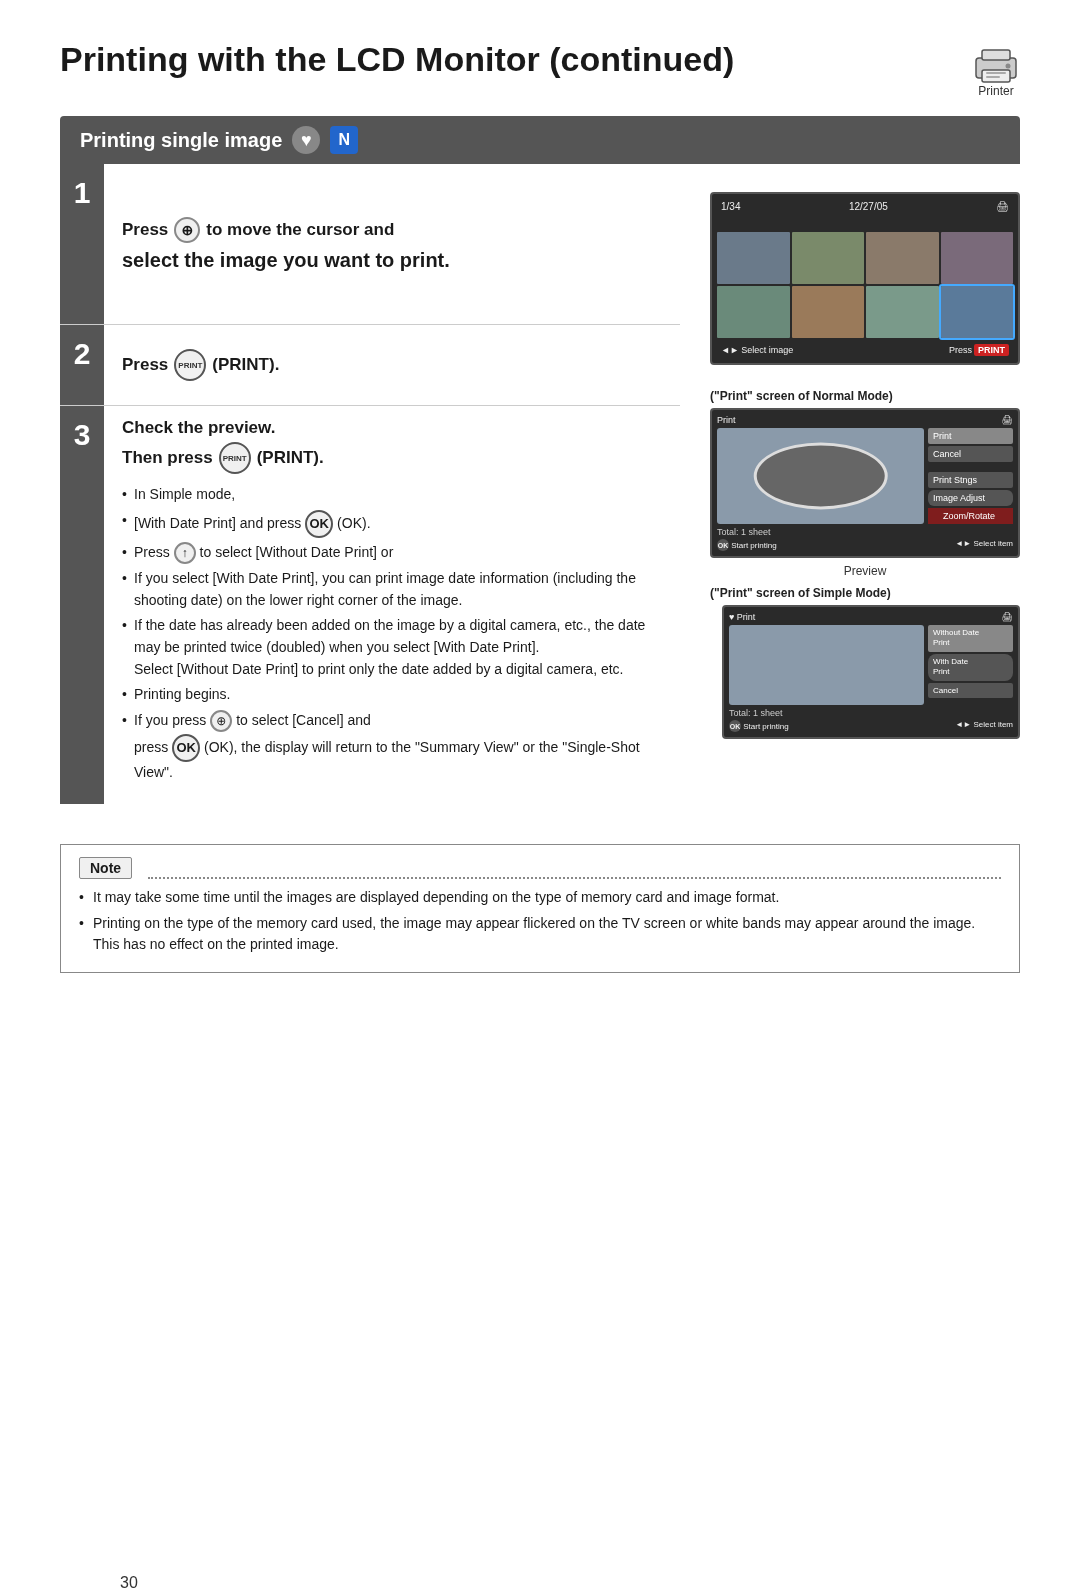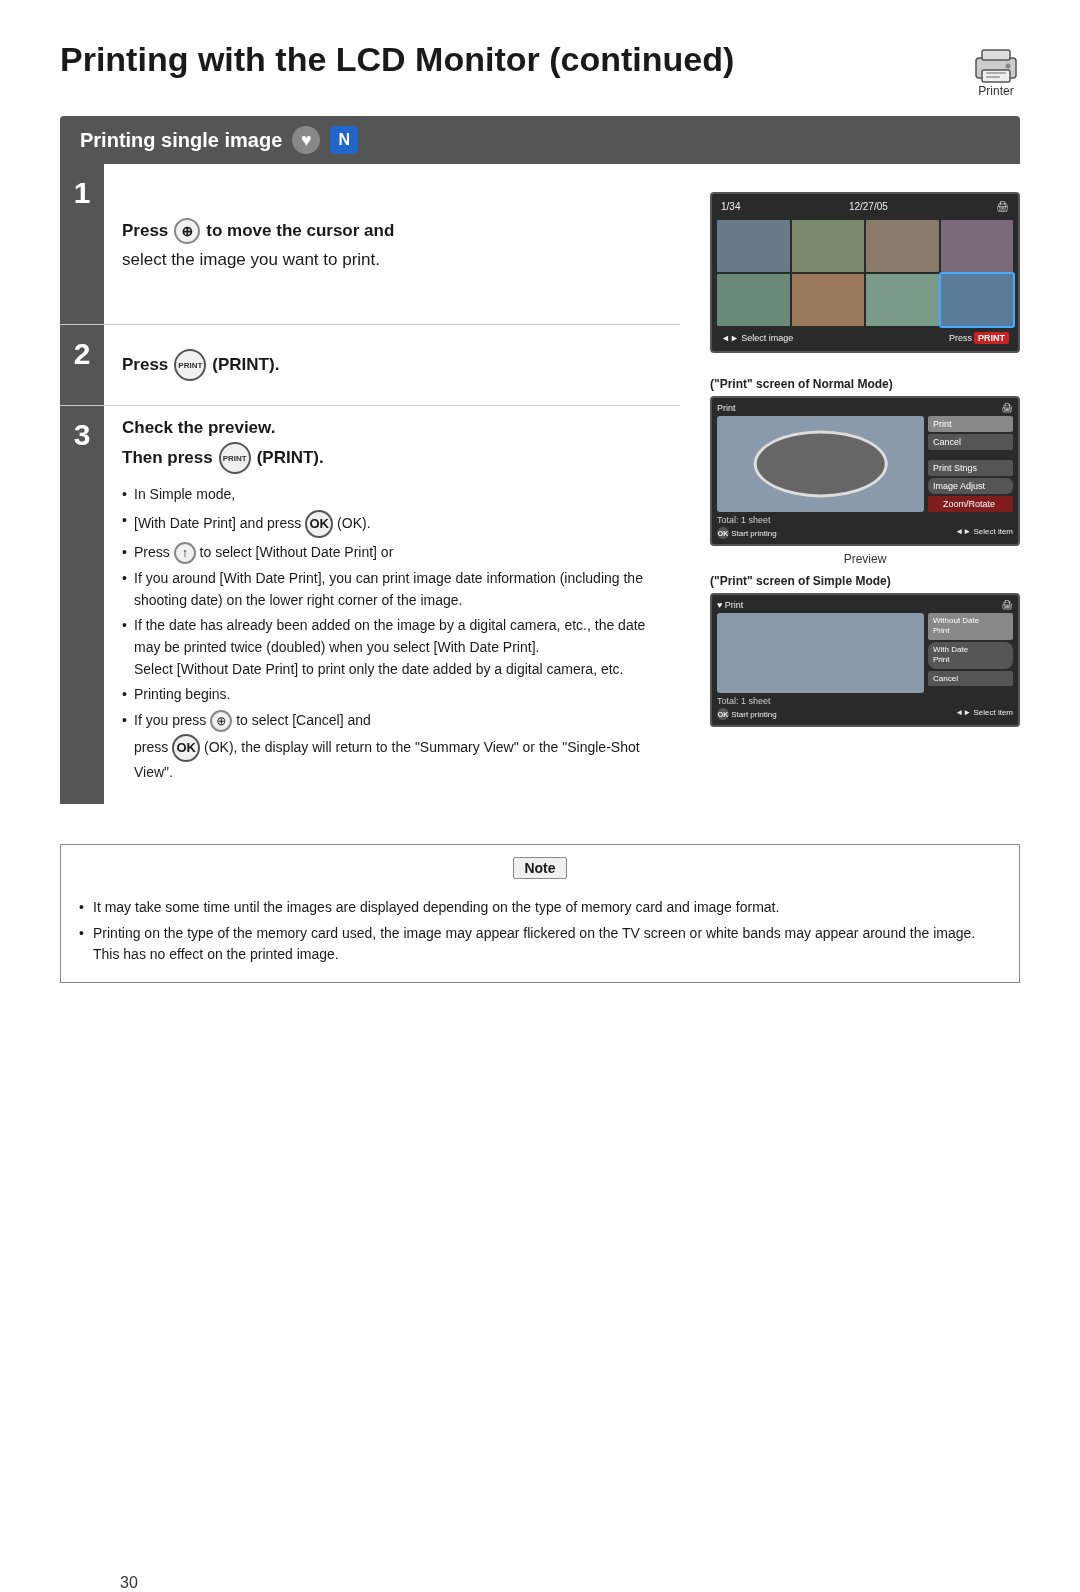--- a/index.html
+++ b/index.html
@@ -131,21 +131,21 @@
       border-radius: 4px;
       padding: 5px;
       margin-bottom: 10px;
     }
     .screen-top-bar {
       display: flex;
       justify-content: space-between;
       align-items: center;
       font-size: 10px;
       color: #eee;
-      padding: 2px 4px 8px 4px;
+      padding: 2px 4px 20px 4px;
     }
     .screen-images-grid {
       display: grid;
       grid-template-columns: repeat(4, 1fr);
       gap: 2px;
       margin-bottom: 4px;
     }
     .screen-thumb {
       background: #888;
       height: 52px;
@@ -188,24 +188,23 @@
       margin-top: 2px;
     }
     
     .note-section {
       margin-top: 40px;
       border: 1.5px solid #888;
       padding: 12px 18px;
     }
     .note-header {
       display: flex;
-      align-items: center;
-      gap: 8px;
+      align-items: flex-end;
+      gap: 16px;
       margin-bottom: 8px;
-      flex-direction: column;
     }
     .note-badge {
       background: #f0f0f0;
       border: 1.5px solid #888;
       padding: 2px 10px;
       font-size: 14px;
       font-weight: bold;
       border-radius: 2px;
     }
     .note-dots {
@@ -305,21 +304,21 @@
           <span class="step-num">1</span>
         </div>
         <div class="step-body" style="border-bottom:none; display:flex; align-items:center;">
           <div>
             <div class="inline-row" style="font-size:17px; font-weight:bold; margin-bottom:6px;">
               <span>Press</span>
 
               <span class="btn-arrow" style="font-size:14px;">⊕</span>
               <span>to move the cursor and</span>
             </div>
-            <div style="font-size:17px; font-weight:normal;">
+            <div style="font-size:20px; font-weight:bold;">
               <span>select the image you want to print.</span>
             </div>
           </div>
         </div>
       </div>
 
       <div class="step-row" style="border-bottom:1px solid #ccc; min-height:80px;">
         <div class="step-bar" style="min-height:80px;">
           <span class="step-num">2</span>
         </div>
@@ -356,21 +355,21 @@
             </li>
             <li style="list-style:none; padding-left:0;">
               <span style="padding-left:12px; display:block;">[With Date Print] and press <span class="btn-ok" style="display:inline-flex;">OK</span> (OK).</span>
             </li>
             <li>
               <span>Press </span>
               <span class="btn-arrow" style="font-size:12px; width:22px; height:22px;">↑</span>
               <span> to select [Without Date Print] or</span>
             </li>
             <li>
-              <span>If you around [With Date Print], you can print image date information (including the shooting date) on the lower right corner of the image.</span>
+              <span>If you select [With Date Print], you can print image date information (including the shooting date) on the lower right corner of the image.</span>
             </li>
             <li>
               <span>If the date has already been added on the image by a digital camera, etc., the date may be printed twice (doubled) when you select [With Date Print].</span><br>
               <span>Select [Without Date Print] to print only the date added by a digital camera, etc.</span>
             </li>
             <li>Printing begins.</li>
             <li>
               <span>If you press </span>
               <span class="btn-arrow" style="font-size:12px; width:22px; height:22px; display:inline-flex;">⊕</span>
               <span> to select [Cancel] and</span><br>
@@ -438,21 +437,21 @@
             </span>
             <span>◄► Select item</span>
           </div>
         </div>
       </div>
 
       <div class="preview-label" style="margin-bottom:8px;">Preview</div>
 
       <div>
         <div style="font-size:12px; font-weight:bold; margin-bottom:5px; color:#222;">("Print" screen of Simple Mode)</div>
-        <div style="background:#2a2a2a; border:2px solid #555; border-radius:4px; padding:5px;">
+        <div style="background:#2a2a2a; border:2px solid #555; border-radius:4px; padding:5px;margin-left:12px;">
           <div style="display:flex; justify-content:space-between; align-items:center; font-size:9px; color:#eee; margin-bottom:3px;">
             <span>♥ Print</span>
             <span>🖨</span>
           </div>
           <div style="display:flex; gap:4px;">
             <div style="flex:1; background:#8a9aaa; border-radius:3px; min-height:80px;"></div>
             <div style="width:85px; display:flex; flex-direction:column; gap:2px;">
               <div style="background:#888; color:#fff; font-size:8px; padding:3px 5px; border-radius:2px; line-height:1.3;">Without Date<br>Print</div>
               <div style="background:#555; color:#fff; font-size:8px; padding:3px 5px; border-radius:8px; line-height:1.3;">With Date<br>Print</div>
               <div style="background:#555; color:#fff; font-size:8px; padding:3px 5px; border-radius:2px;">Cancel</div>

